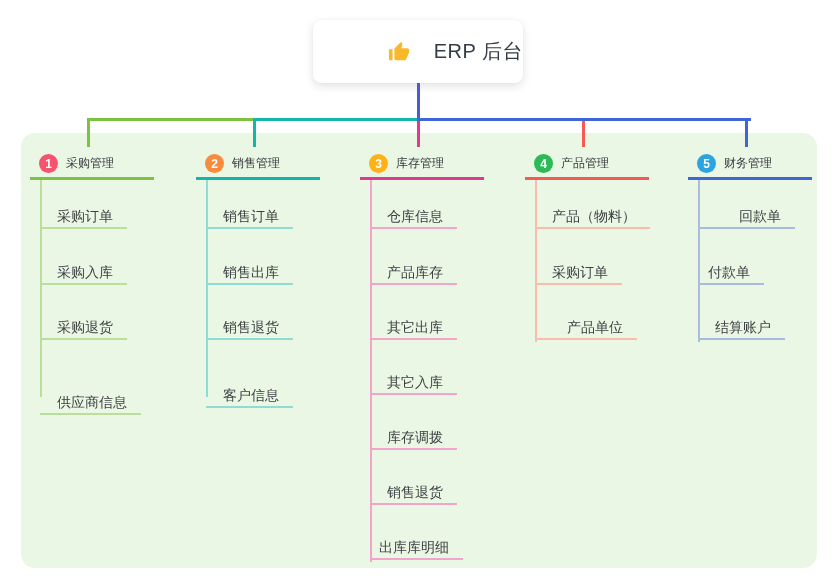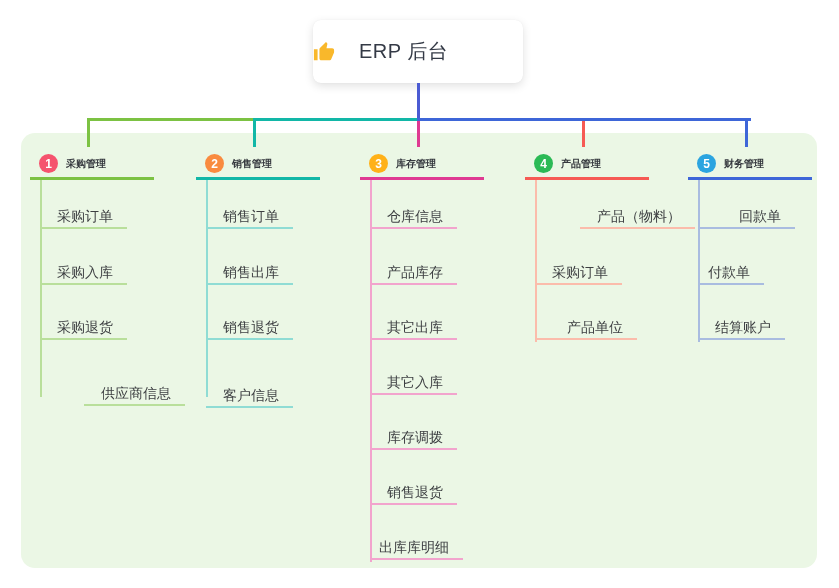--- a/index.html
+++ b/index.html
@@ -1,27 +1,27 @@
 <!DOCTYPE html>
 <html><head>
 <meta charset="utf-8">
 <style>
   html,body{margin:0;padding:0;background:#ffffff;font-family:"Liberation Sans","DejaVu Sans",sans-serif;}
   #canvas{position:relative;width:839px;height:588px;background:#ffffff;overflow:hidden;}
   #panel{position:absolute;left:21px;top:133px;width:796px;height:435px;border-radius:14px;}
   #root-node{position:absolute;left:313px;top:20px;width:210px;height:63px;background:#ffffff;
     border-radius:8px;box-shadow:0 3px 10px rgba(0,0,0,.12), 0 0 1px rgba(0,0,0,.08);
-    display:flex;align-items:center;justify-content:flex-start;gap:24px;cursor:pointer;}
+    display:flex;align-items:center;justify-content:flex-end;gap:24px;cursor:pointer;}
   #root-node .root-label{font-size:20px;font-weight:500;color:#343a46;letter-spacing:.5px;}
   .seg{position:absolute;}
   .branch-title{position:absolute;width:115px;height:27px;display:flex;align-items:center;gap:8px;
     padding-left:9px;box-sizing:content-box;border-bottom:3px solid #000;cursor:pointer;}
   .branch-title .badge{width:19px;height:19px;border-radius:50%;color:#fff;font-size:12px;font-weight:bold;
     display:flex;align-items:center;justify-content:center;flex:0 0 auto;}
-  .branch-title .blabel{font-size:10px;font-weight:700;color:#35383e;white-space:nowrap;}
+  .branch-title .blabel{font-size:12px;font-weight:400;color:#35383e;white-space:nowrap;}
   .spine{position:absolute;width:2px;}
   .child-node{position:absolute;height:22px;line-height:22px;font-size:14px;color:#3d3f42;white-space:nowrap;
     padding:0 14px 0 17px;border-bottom:2px solid #000;cursor:pointer;width:fit-content;}
 </style>
 </head>
 <body>
 
 <div id="canvas">
   <div id="panel" style="background: rgb(235, 247, 229);"></div>
 
@@ -48,21 +48,21 @@
   <div id="branches">
       <div>
         <div class="branch-title" style="left: 30px; top: 150px; width: 115px; border-bottom-color: rgb(124, 194, 67);">
           <span class="badge" style="background: rgb(245, 83, 110);">1</span>
           <span class="blabel">采购管理</span>
         </div>
         <div class="spine" style="left: 40px; top: 180px; height: 217px; background: rgb(185, 223, 155);"></div>
         <div class="child-node" style="left: 40px; top: 205px; border-bottom-color: rgb(185, 223, 155);">采购订单</div>
         <div class="child-node" style="left: 40px; top: 261px; border-bottom-color: rgb(185, 223, 155);">采购入库</div>
         <div class="child-node" style="left: 40px; top: 316px; border-bottom-color: rgb(185, 223, 155);">采购退货</div>
-        <div class="child-node" style="left: 40px; top: 382px; border-bottom-color: rgb(185, 223, 155); margin-left: 44px;">供应商信息</div>
+        <div class="child-node" style="left: 40px; top: 391px; border-bottom-color: rgb(185, 223, 155);">供应商信息</div>
       </div>
       <div>
         <div class="branch-title" style="left: 196px; top: 150px; width: 115px; border-bottom-color: rgb(18, 183, 167);">
           <span class="badge" style="background: rgb(249, 139, 63);">2</span>
           <span class="blabel">销售管理</span>
         </div>
         <div class="spine" style="left: 206px; top: 180px; height: 217px; background: rgb(143, 220, 212);"></div>
         <div class="child-node" style="left: 206px; top: 205px; border-bottom-color: rgb(143, 220, 212);">销售订单</div>
         <div class="child-node" style="left: 206px; top: 261px; border-bottom-color: rgb(143, 220, 212);">销售出库</div>
         <div class="child-node" style="left: 206px; top: 316px; border-bottom-color: rgb(143, 220, 212);">销售退货</div>
@@ -81,21 +81,21 @@
         <div class="child-node" style="left: 370px; top: 426px; border-bottom-color: rgb(242, 164, 205);">库存调拨</div>
         <div class="child-node" style="left: 370px; top: 481px; border-bottom-color: rgb(242, 164, 205);">销售退货</div>
         <div class="child-node" style="left: 370px; top: 536px; border-bottom-color: rgb(242, 164, 205); padding-left: 9px;">出库库明细</div>
       </div>
       <div>
         <div class="branch-title" style="left: 525px; top: 150px; width: 115px; border-bottom-color: rgb(246, 90, 84);">
           <span class="badge" style="background: rgb(43, 186, 85);">4</span>
           <span class="blabel">产品管理</span>
         </div>
         <div class="spine" style="left: 535px; top: 180px; height: 162px; background: rgb(251, 188, 171);"></div>
-        <div class="child-node" style="left: 535px; top: 205px; border-bottom-color: rgb(251, 188, 171); margin-left: 45px;">产品（物料）</div>
+        <div class="child-node" style="left: 535px; top: 205px; border-bottom-color: rgb(251, 188, 171);">产品（物料）</div>
         <div class="child-node" style="left: 535px; top: 261px; border-bottom-color: rgb(251, 188, 171);">采购订单</div>
         <div class="child-node" style="left: 535px; top: 316px; border-bottom-color: rgb(251, 188, 171); padding-left: 32px;">产品单位</div>
       </div>
       <div>
         <div class="branch-title" style="left: 688px; top: 150px; width: 115px; border-bottom-color: rgb(62, 102, 216);">
           <span class="badge" style="background: rgb(43, 164, 224);">5</span>
           <span class="blabel">财务管理</span>
         </div>
         <div class="spine" style="left: 698px; top: 180px; height: 162px; background: rgb(169, 188, 224);"></div>
         <div class="child-node" style="left: 698px; top: 205px; border-bottom-color: rgb(169, 188, 224); padding-left: 41px;">回款单</div>

